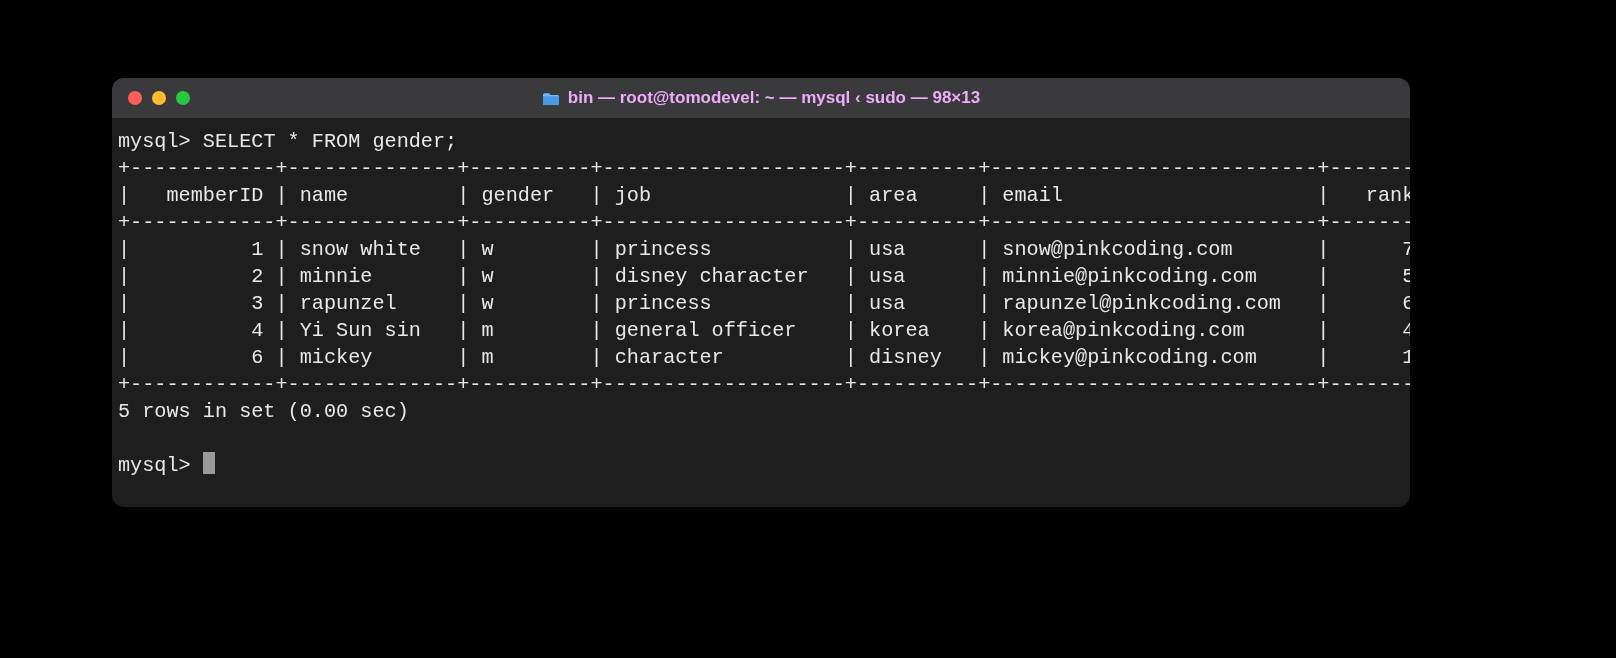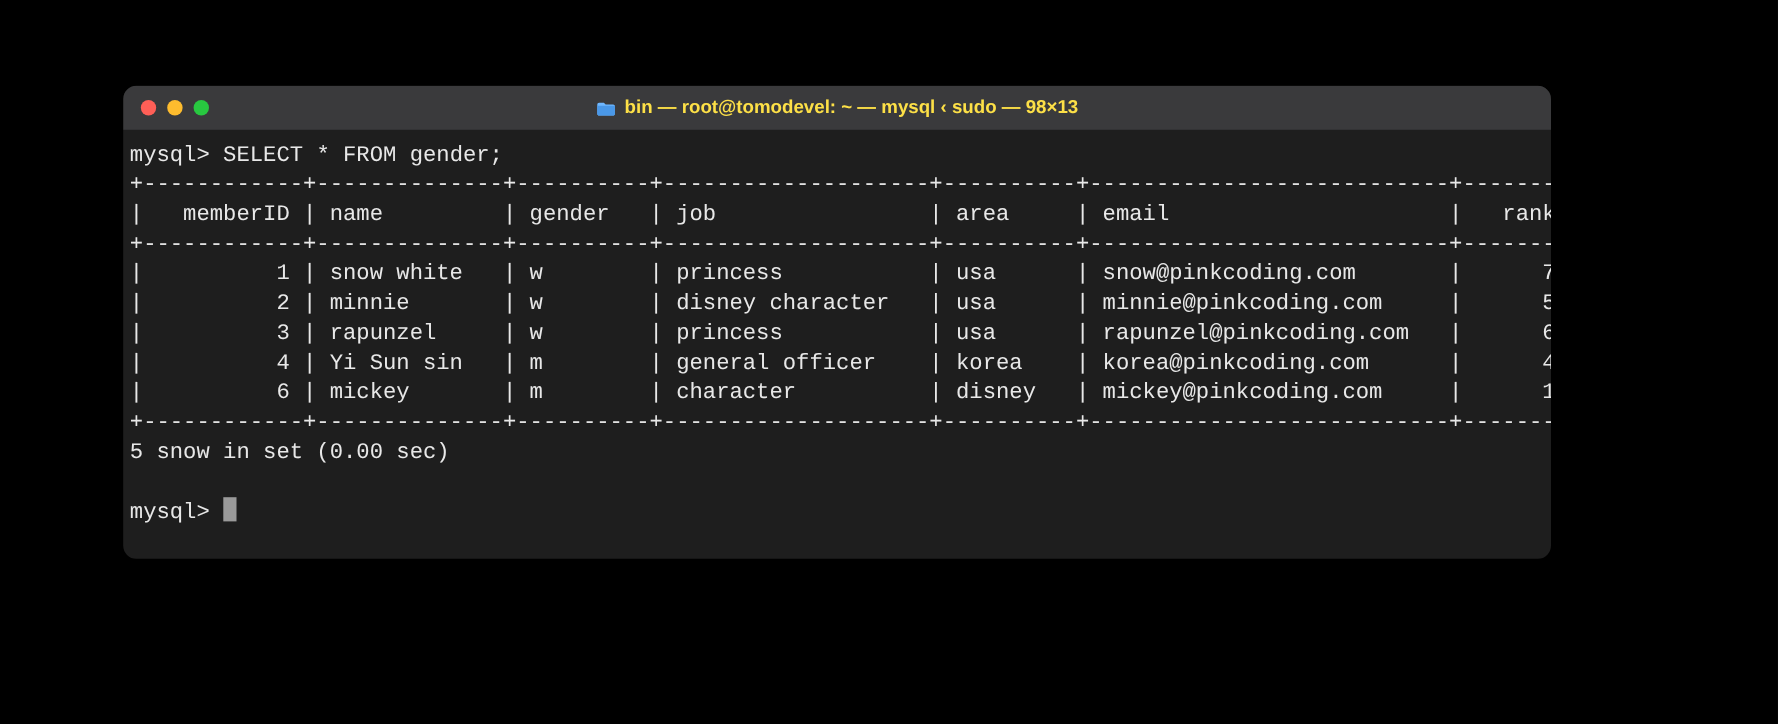--- a/index.html
+++ b/index.html
@@ -42,21 +42,21 @@
   .dot.yellow { background: #febc2e; }
   .dot.green { background: #28c840; }
   .title-wrap {
     position: absolute;
     left: 0; right: 0;
     display: flex;
     justify-content: center;
     align-items: center;
     pointer-events: none;
     gap: 8px;
-    color: #fde047;
+    color: #f0abfc;
     font-family: -apple-system, "Helvetica Neue", Arial, sans-serif;
     font-size: 17px;
     font-weight: 600;
   }
   .folder-icon {
     width: 18px;
     height: 14px;
     display: inline-block;
   }
   .content {
@@ -99,16 +99,16 @@
   <div class="content"><span>mysql&gt;</span> <span>SELECT * FROM gender;</span>
 <span id="result-table">+------------+--------------+----------+--------------------+----------+---------------------------+--------+
 |   memberID | name         | gender   | job                | area     | email                     |   rank |
 +------------+--------------+----------+--------------------+----------+---------------------------+--------+
 |          1 | snow white   | w        | princess           | usa      | snow@pinkcoding.com       |      7 |
 |          2 | minnie       | w        | disney character   | usa      | minnie@pinkcoding.com     |      5 |
 |          3 | rapunzel     | w        | princess           | usa      | rapunzel@pinkcoding.com   |      6 |
 |          4 | Yi Sun sin   | m        | general officer    | korea    | korea@pinkcoding.com      |      4 |
 |          6 | mickey       | m        | character          | disney   | mickey@pinkcoding.com     |      1 |
 +------------+--------------+----------+--------------------+----------+---------------------------+--------+</span>
-<span>5 snow in set (0.00 sec)</span>
+<span>5 rows in set (0.00 sec)</span>
 
 <span>mysql&gt;</span> <span class="cursor"></span></div>
 </div>
 
 </body></html>

